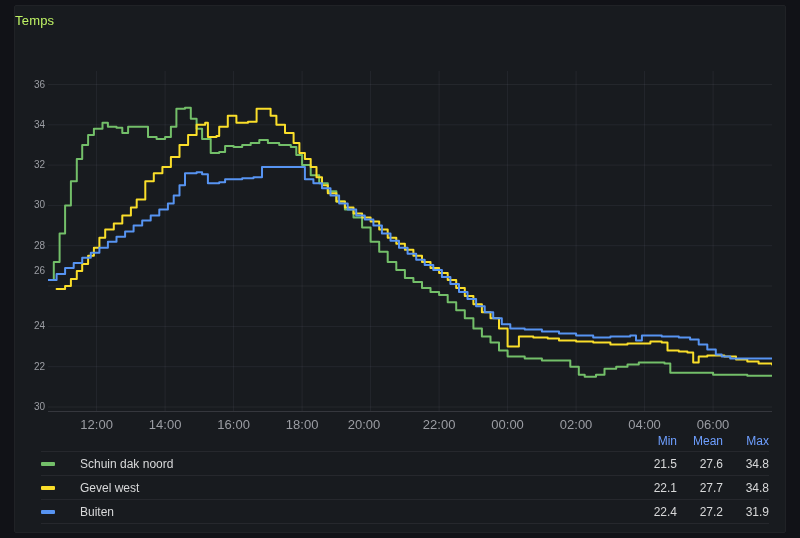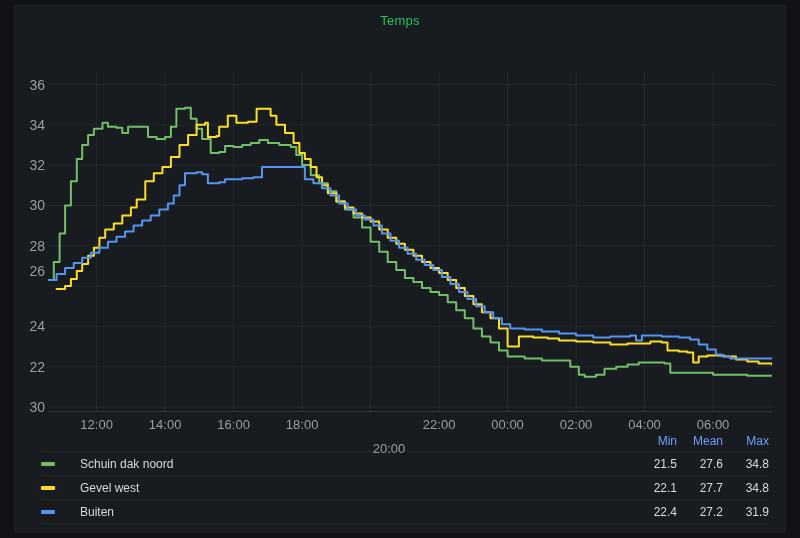--- a/index.html
+++ b/index.html
@@ -7,32 +7,32 @@
     width:800px;height:538px;position:relative;overflow:hidden;
     background:#111217;
     font-family:"Liberation Sans", sans-serif;
   }
   .panel{
     position:absolute;left:14px;top:5px;width:772px;height:528px;
     background:#181b1f;border:1px solid #202226;border-radius:2px;
     box-sizing:border-box;
   }
   .panel-title{
-    position:absolute;top:7px;left:0;right:0;text-align:center;
-    color:#22c55e;font-size:13px;font-weight:500;letter-spacing:.2px;
+    position:absolute;top:7px;left:0;right:0;text-align:left;
+    color:#bef264;font-size:13px;font-weight:500;letter-spacing:.2px;
     cursor:pointer;
   }
   .chart-area{
     position:absolute;left:33px;top:65px;width:724px;height:340px;
     border-bottom:1px solid rgba(204,204,220,0.16);
   }
   .chart-area svg{position:absolute;left:0;top:0;}
   .ylab{
     position:absolute;left:0;width:30px;text-align:right;
-    font-size:14px;color:#9b9da3;line-height:14px;
+    font-size:10px;color:#9b9da3;line-height:14px;
   }
   .xlab{
     position:absolute;width:56px;text-align:center;
     font-size:13px;color:#9b9da3;line-height:13px;top:412px;
   }
   .legend{
     position:absolute;left:26px;right:16px;top:425px;
     font-size:12px;color:#d8d9da;
   }
   .lrow{
@@ -88,21 +88,21 @@
       <div class="ylab" style="top: 192.428px;">30</div>
       <div class="ylab" style="top: 152.12px;">32</div>
       <div class="ylab" style="top: 111.811px;">34</div>
       <div class="ylab" style="top: 71.5033px;">36</div>
     </div>
   <div id="xaxis">
       <div class="xlab" style="left: 53.632px;">12:00</div>
       <div class="xlab" style="left: 122.128px;">14:00</div>
       <div class="xlab" style="left: 190.623px;">16:00</div>
       <div class="xlab" style="left: 259.119px;">18:00</div>
-      <div class="xlab" style="left: 346px; margin-top: 24px;">20:00</div>
+      <div class="xlab" style="left: 321px;">20:00</div>
       <div class="xlab" style="left: 396.111px;">22:00</div>
       <div class="xlab" style="left: 464.606px;">00:00</div>
       <div class="xlab" style="left: 533.102px;">02:00</div>
       <div class="xlab" style="left: 601.598px;">04:00</div>
       <div class="xlab" style="left: 670.094px;">06:00</div>
     </div>
   <div class="legend" id="legend">
       <div class="lrow header">
         <div class="lname"></div>
         <div class="lval">Min</div>

